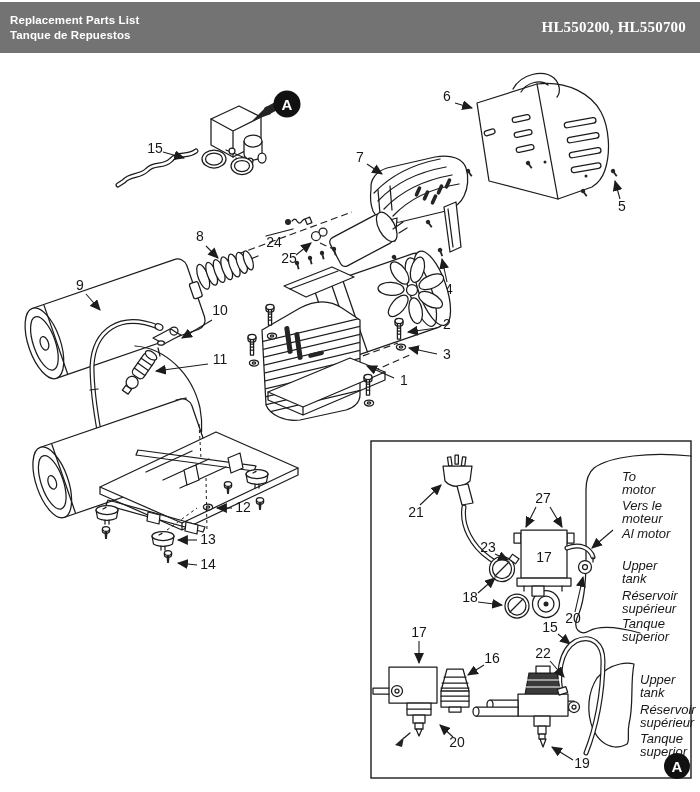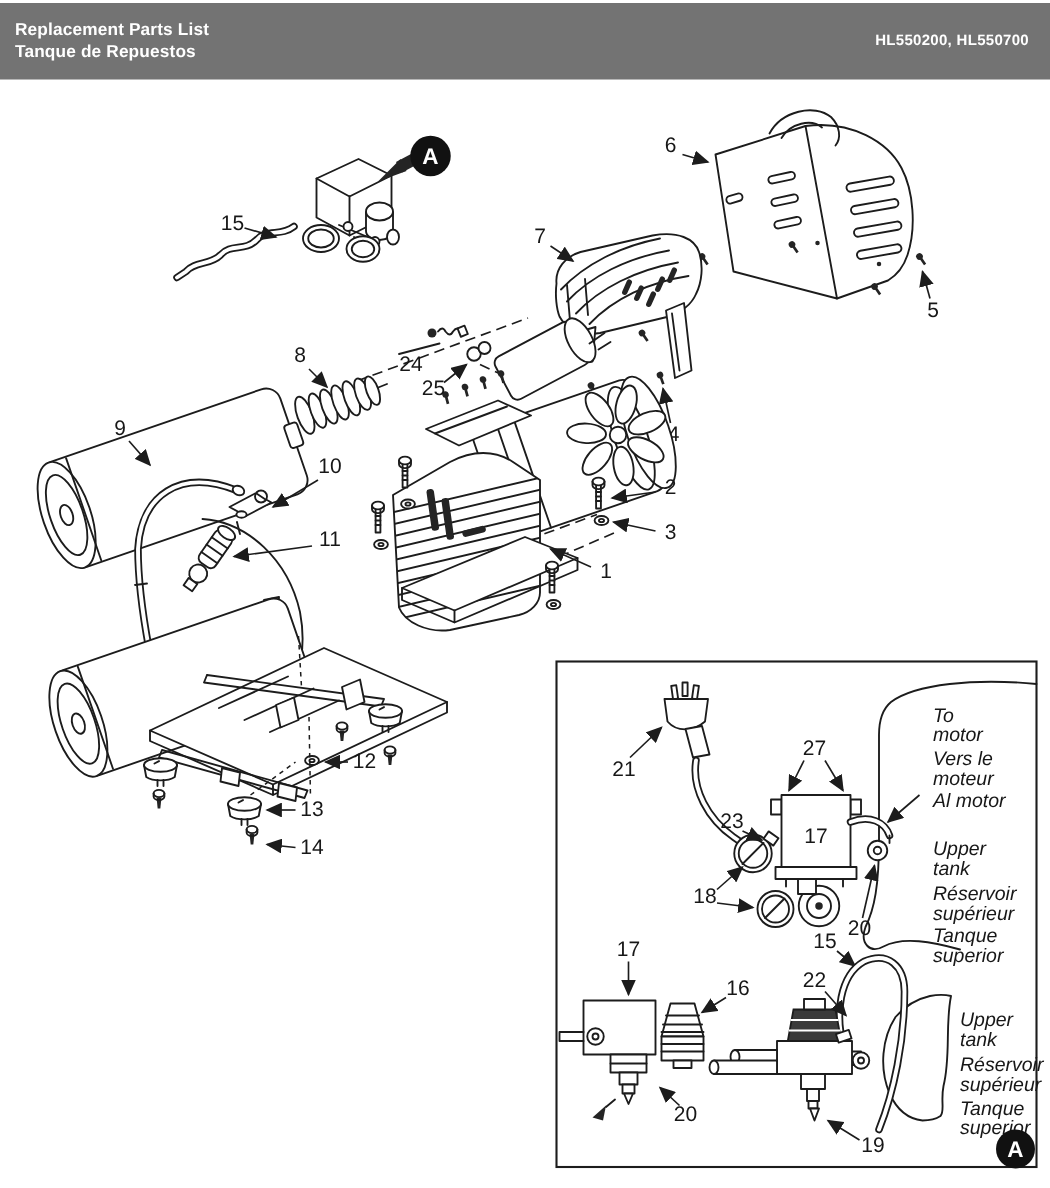--- a/index.html
+++ b/index.html
@@ -2,21 +2,21 @@
 <html><head>
 <meta charset="utf-8">
 <style>
   html,body{margin:0;padding:0;background:#fff;}
   .page{position:relative;width:700px;height:792px;background:#fff;overflow:hidden;
         font-family:"Liberation Sans",sans-serif;}
   .hdr{position:absolute;left:0;top:2px;width:700px;height:51px;background:#737373;
        color:#fff;display:flex;align-items:center;justify-content:space-between;
        box-sizing:border-box;padding:0 14px 0 10px;gap:40px;}
   .hdr .titles div{font-size:11.5px;font-weight:700;line-height:14.5px;letter-spacing:.1px;}
-  .hdr .models{font-size:10px;font-weight:700;letter-spacing:.2px;}
+  .hdr .models{font-size:15px;font-weight:700;letter-spacing:.2px;font-family:Liberation Serif, serif;}
   svg{position:absolute;left:0;top:53px;}
   .ln{stroke:#1c1c1c;fill:none;stroke-width:1.25;stroke-linecap:round;stroke-linejoin:round;}
   .fw{fill:#fff;stroke:#1c1c1c;stroke-width:1.25;stroke-linejoin:round;}
   .fd{fill:#242424;stroke:none;}
   .dash{stroke:#1c1c1c;fill:none;stroke-width:1.1;stroke-dasharray:7 4;}
   .dash2{stroke:#1c1c1c;fill:none;stroke-width:1;stroke-dasharray:3 3;}
   .tubo{stroke:#1c1c1c;fill:none;stroke-width:5;stroke-linecap:round;}
   .tubi{stroke:#fff;fill:none;stroke-width:2.6;stroke-linecap:round;}
   .num{font:14px "Liberation Sans",sans-serif;fill:#171717;text-anchor:middle;}
   .lbl{font:italic 13px "Liberation Sans",sans-serif;fill:#171717;}

